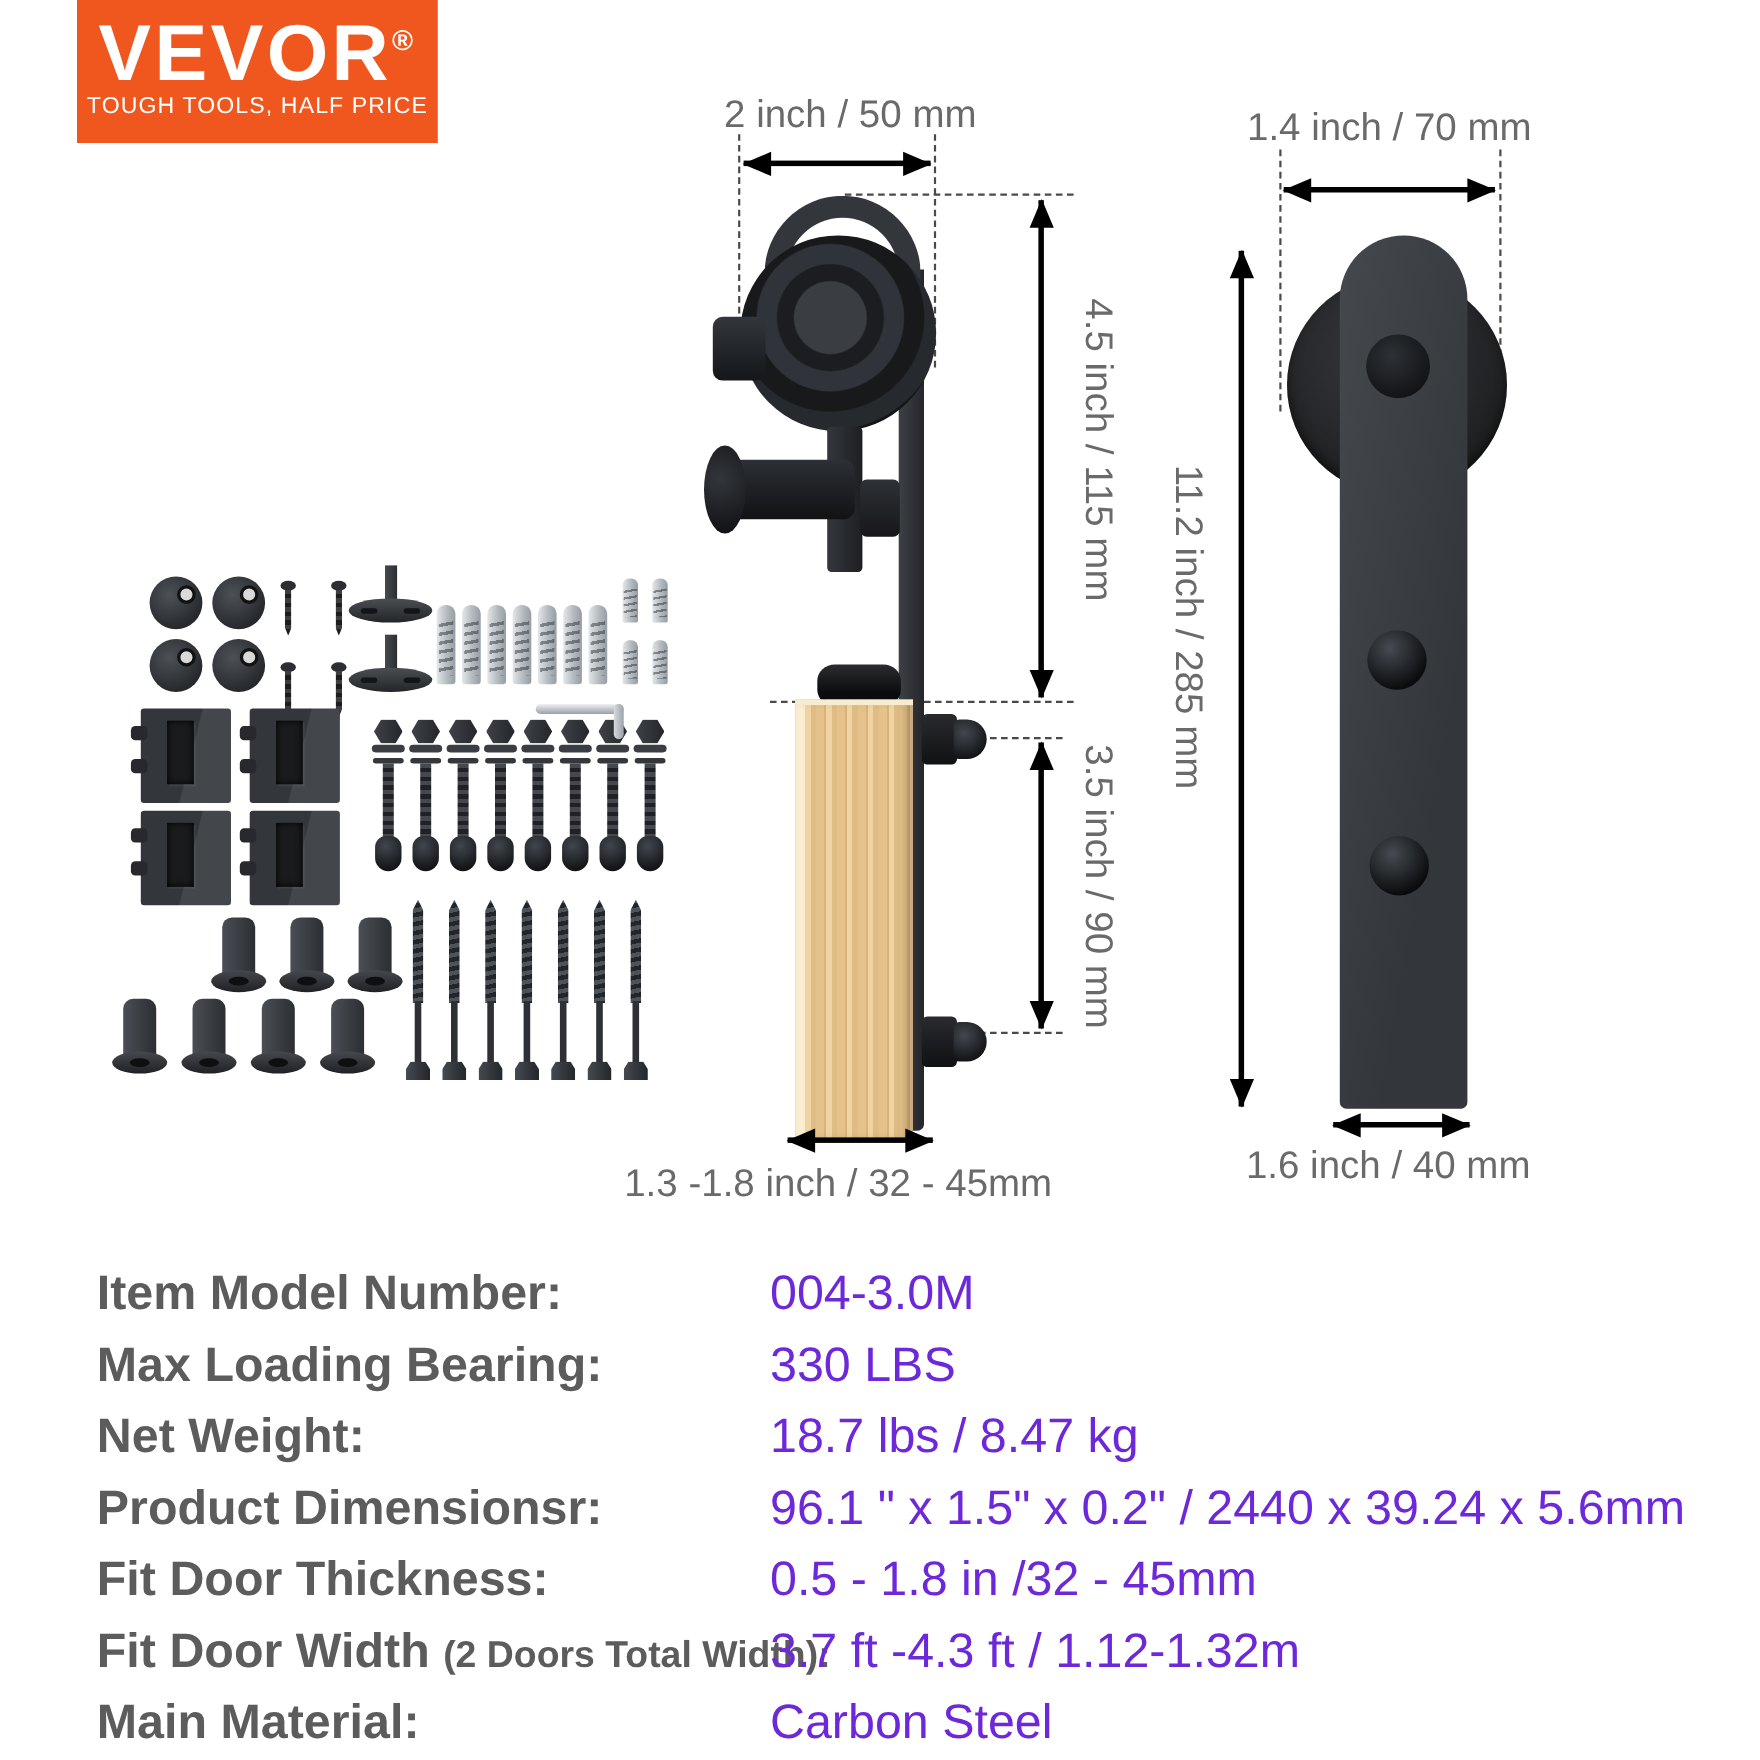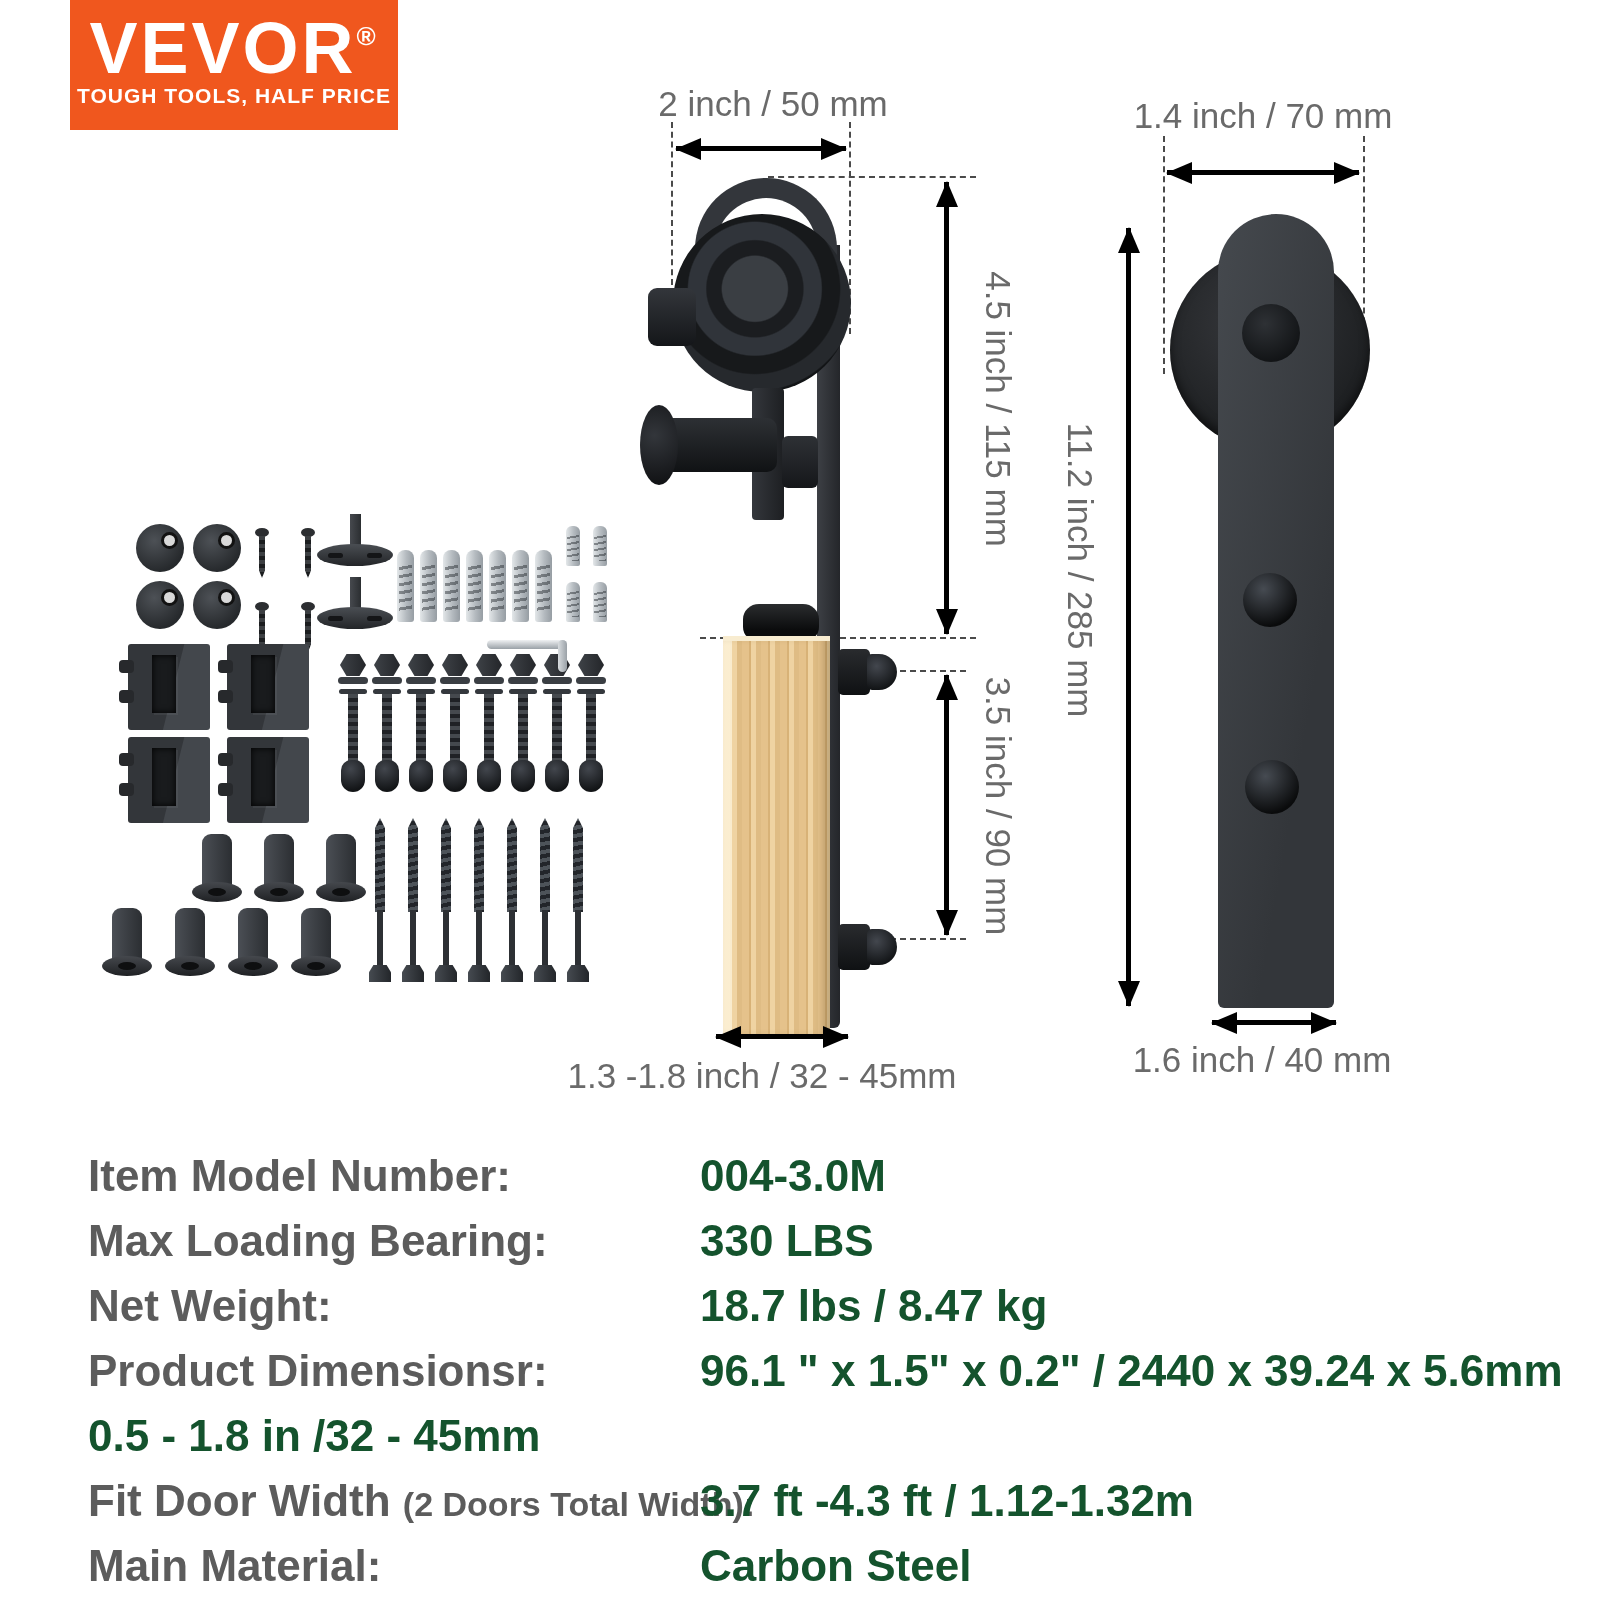--- a/index.html
+++ b/index.html
@@ -5,21 +5,21 @@
   html,body{margin:0;padding:0;background:#fff;}
   #canvas{position:relative;width:1600px;height:1600px;background:#ffffff;overflow:hidden;
           font-family:"Liberation Sans",sans-serif;}
   .abs{position:absolute;}
   i{display:block;position:absolute;}
 
   
   .logo{left:70px;top:0;width:328px;height:130px;background:#F0571E;color:#fff;text-align:center;}
   .logo .brand{margin-top:6px;font-size:72px;font-weight:bold;letter-spacing:3px;line-height:60px;}
   .logo .reg{font-size:26px;vertical-align:28px;font-weight:bold;}
-  .logo .tag{margin-top:6px;font-size:21px;font-weight:bold;letter-spacing:1px;}
+  .logo .tag{margin-top:6px;font-size:21px;font-weight:normal;letter-spacing:1px;}
 
   
   .dimtext{position:absolute;font-size:35px;color:#6a6a6a;white-space:nowrap;}
   .dimtext.ctr{transform:translateX(-50%);}
   .dimtext.vert{transform:translate(-50%,-50%) rotate(90deg);}
   .vdash{position:absolute;width:0;border-left:2px dashed #4a4a4a;}
   .hdash{position:absolute;height:0;border-top:2px dashed #4a4a4a;}
   .harrow{position:absolute;height:5px;background:#000;}
   .harrow::before{content:"";position:absolute;left:-1px;top:50%;transform:translateY(-50%);
     border-top:11px solid transparent;border-bottom:11px solid transparent;border-right:26px solid #000;}
@@ -144,21 +144,21 @@
   .lag i.lshank{top:92px;left:9px;width:6px;height:56px;background:#2d3034;}
   .lag i.lhead{bottom:0;left:1px;width:22px;height:17px;
         background:linear-gradient(90deg,#464b51,#23262a);
         clip-path:polygon(20% 0,80% 0,100% 42%,100% 100%,0 100%,0 42%);}
 
   
   .specs{left:88px;top:1143px;width:1470px;}
   .specrow{display:flex;align-items:center;height:65px;}
   .speclabel{width:612px;font-size:44px;color:#5c5c5c;white-space:nowrap;flex:none;font-weight:bold;}
   .specnote{font-size:34px;color:#5c5c5c;text-align:right;}
-  .specvalue{font-size:44px;font-weight:bold;color:#14532d;white-space:nowrap;}
+  .specvalue{font-size:44px;font-weight:normal;color:#6d28d9;white-space:nowrap;}
 </style>
 </head>
 <body>
 
 <div id="canvas">
 
   <div class="abs logo">
     <div class="brand"><span>VEVOR</span><span class="reg">®</span></div>
     <div class="tag">TOUGH TOOLS, HALF PRICE</div>
   </div>
@@ -390,20 +390,21 @@
     </div>
     <div class="specrow">
       <div class="speclabel">Net Weight:</div>
       <div class="specvalue">18.7 lbs / 8.47 kg</div>
     </div>
     <div class="specrow">
       <div class="speclabel">Product Dimensionsr:</div>
       <div class="specvalue">96.1 " x 1.5" x 0.2" / 2440 x 39.24 x 5.6mm</div>
     </div>
     <div class="specrow">
+      <div class="speclabel">Fit Door Thickness:</div>
       <div class="specvalue">0.5 - 1.8 in /32 - 45mm</div>
     </div>
     <div class="specrow">
       <div class="speclabel"><span>Fit Door Width </span><span class="specnote">(2 Doors Total Width):</span></div>
       <div class="specvalue">3.7 ft -4.3 ft / 1.12-1.32m</div>
     </div>
     <div class="specrow">
       <div class="speclabel">Main Material:</div>
       <div class="specvalue">Carbon Steel</div>
     </div>

